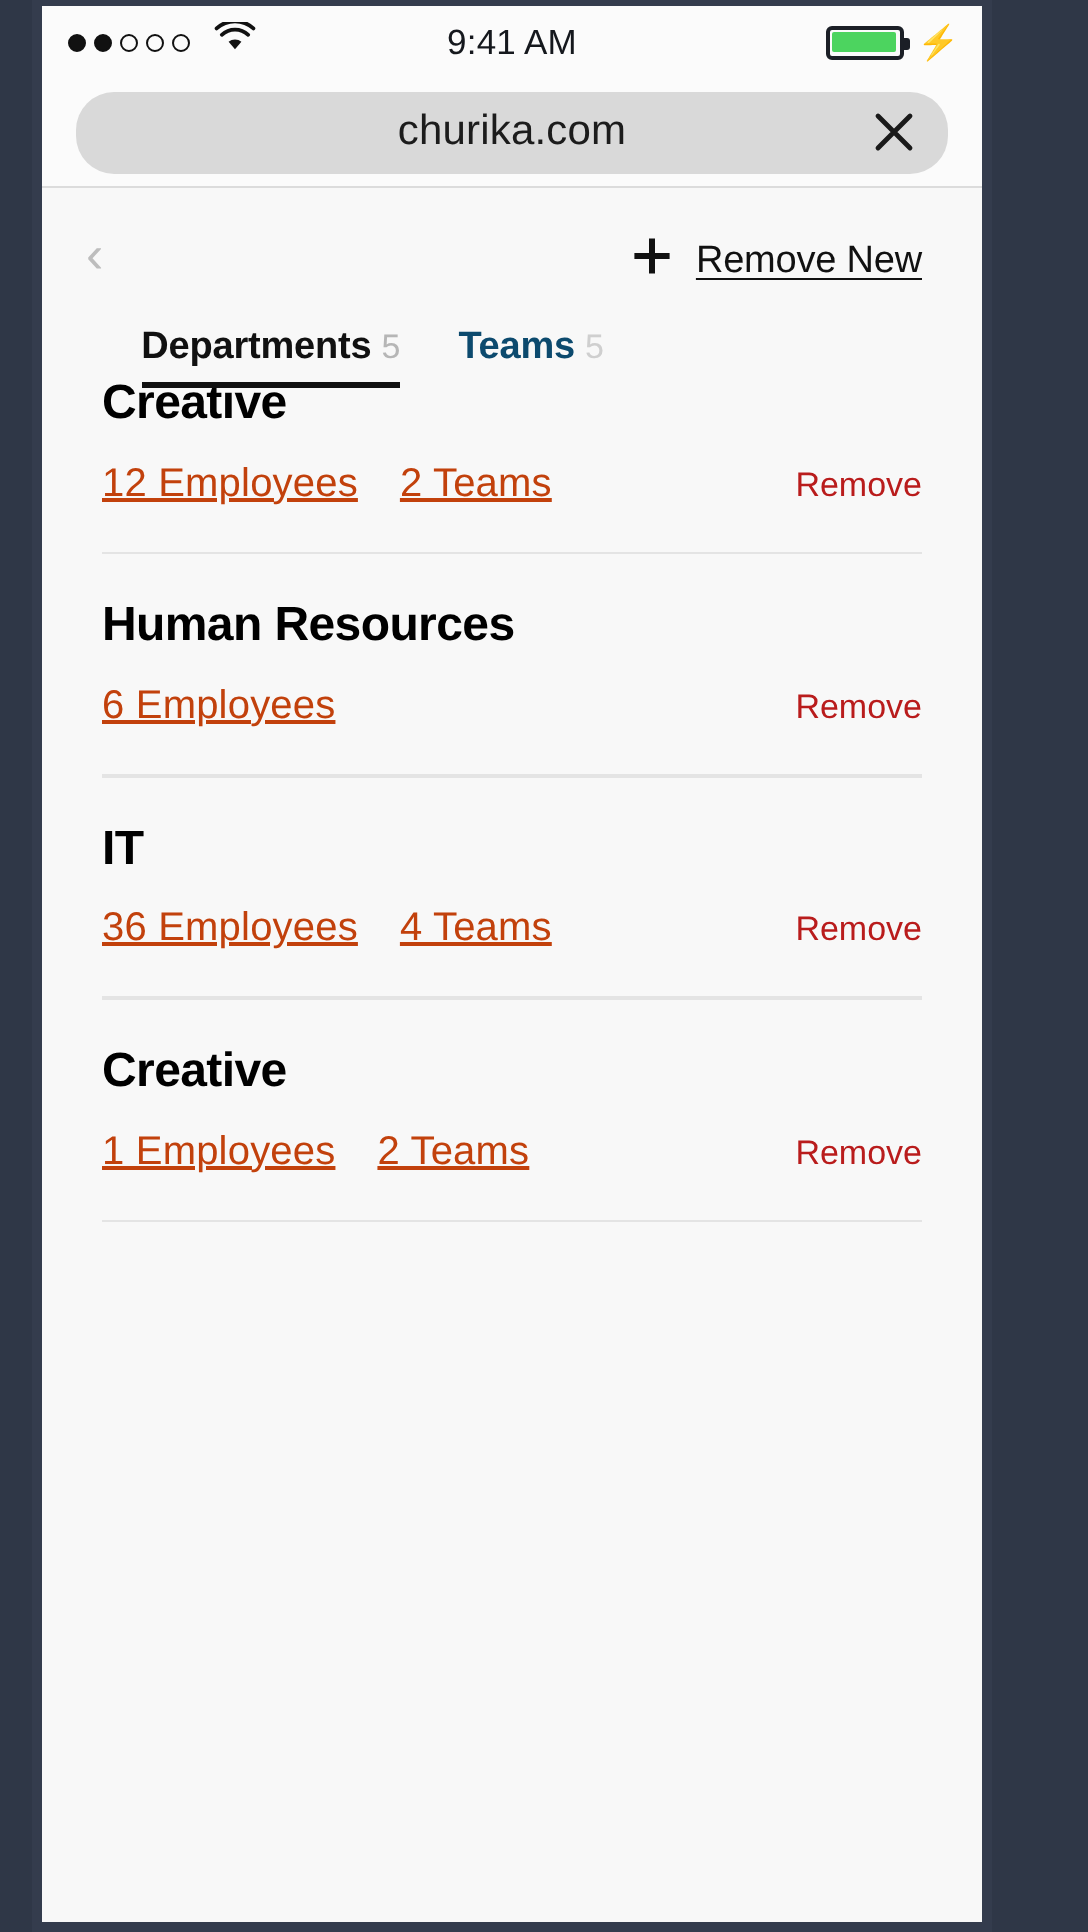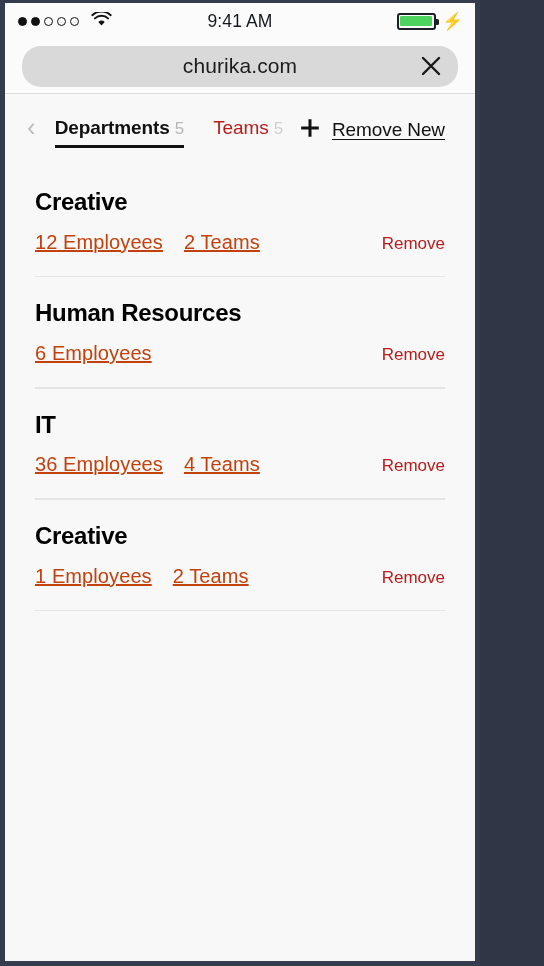--- a/index.html
+++ b/index.html
@@ -5,21 +5,21 @@
   * { margin:0; padding:0; box-sizing:border-box; }
   html, body { width:544px; height:966px; }
   body {
     font-family:"Liberation Sans", sans-serif;
     background:#2f3747;
     overflow:hidden;
   }
 
   #phone {
     position:absolute;
-    left:0; top:0;
+    left:16px; top:0;
     width:480px; height:966px;
     background:#f8f8f8;
     border-left:5px solid #343c4d;
     border-right:5px solid #343c4d;
     border-top:3px solid #343c4d;
     border-bottom:5px solid #343c4d;
     display:flex;
     flex-direction:column;
   }
 
@@ -133,40 +133,41 @@
     padding:0 6px 0 2px;
     cursor:pointer;
     font-family:"Liberation Sans", sans-serif;
   }
   .tab {
     position:relative;
     padding:0 0 9px 0;
     margin-left:13px;
     cursor:pointer;
     white-space:nowrap;
+    margin-top:46px;
   }
   .tab-label {
     font-size:19px;
     font-weight:bold;
     color:#111;
     letter-spacing:-0.1px;
   }
   .tab-count {
     font-size:17px;
     color:#b6b6b6;
     margin-left:5px;
   }
   .tab.active::after {
     content:"";
     position:absolute;
     left:0; right:0; bottom:0;
     height:3px;
     background:#111;
   }
-  .tab.inactive .tab-label { color:#b91c1c; font-weight:normal; }
+  .tab.inactive .tab-label { color:#0c4a6e; font-weight:bold; }
   .tab.inactive .tab-count { color:#cfcfcf; }
   .tab.inactive { margin-left:29px; }
 
   .create-new {
     margin-left:auto;
     display:flex;
     align-items:center;
     gap:11px;
     cursor:pointer;
     padding-top:0;

